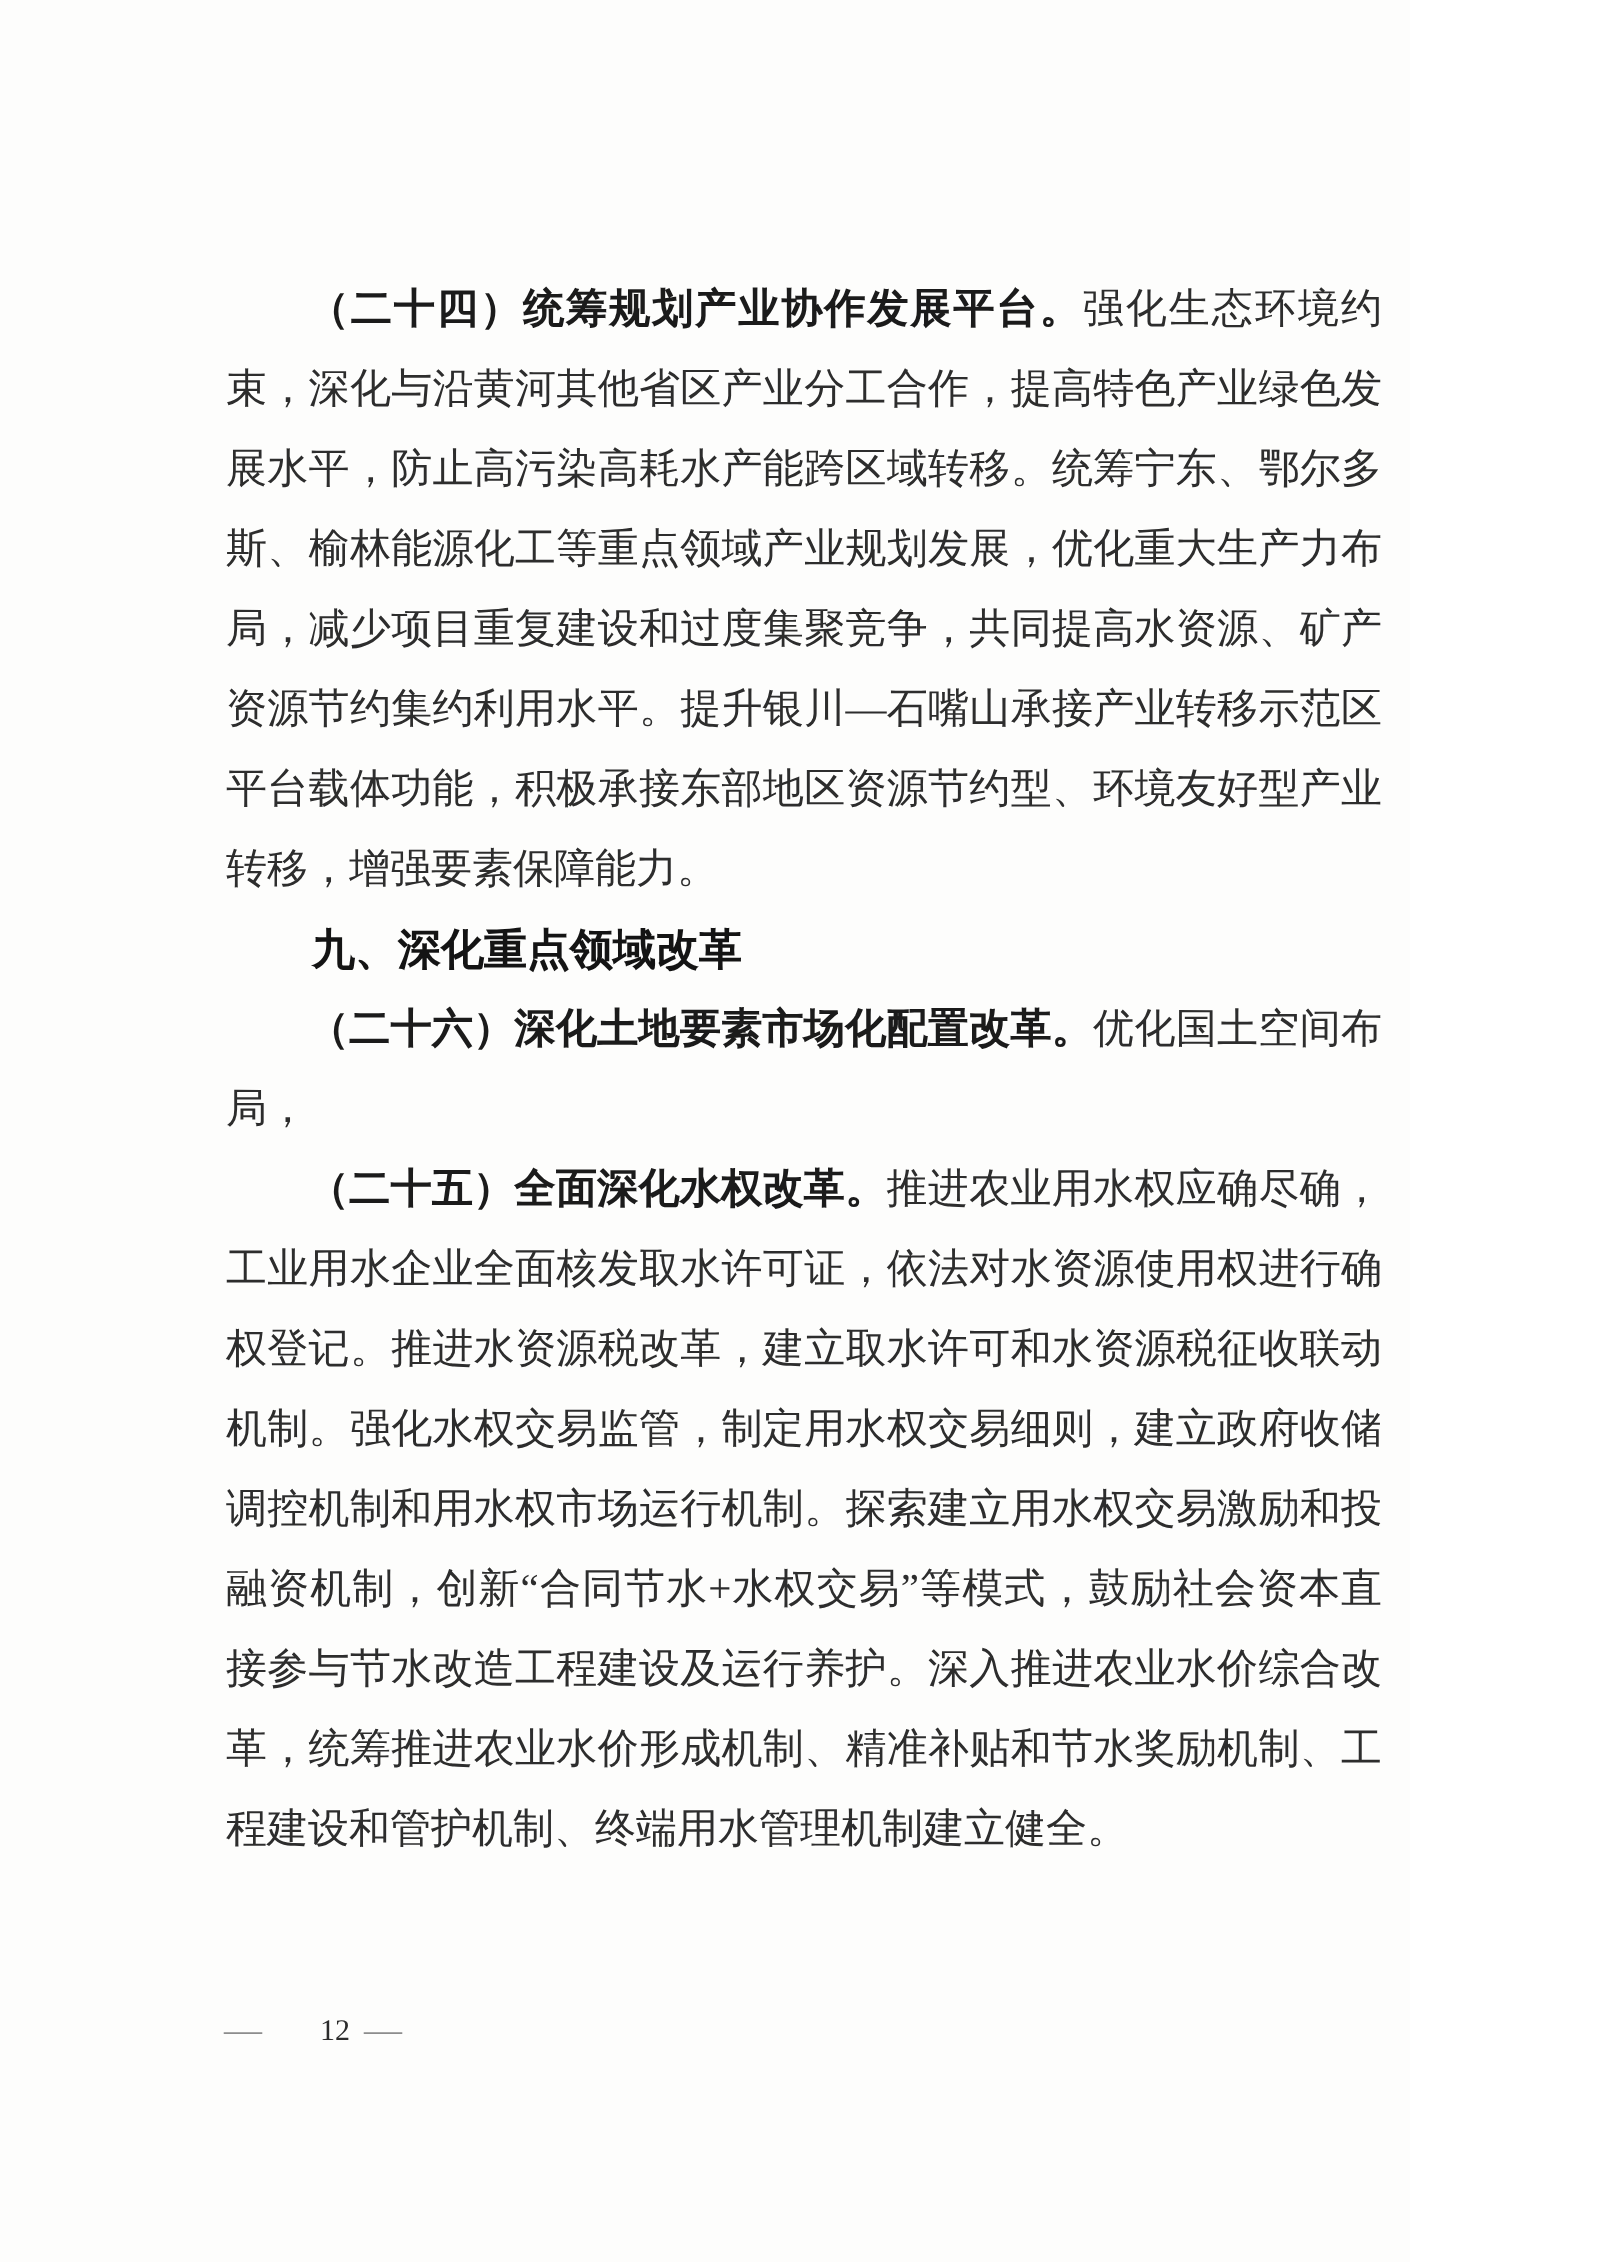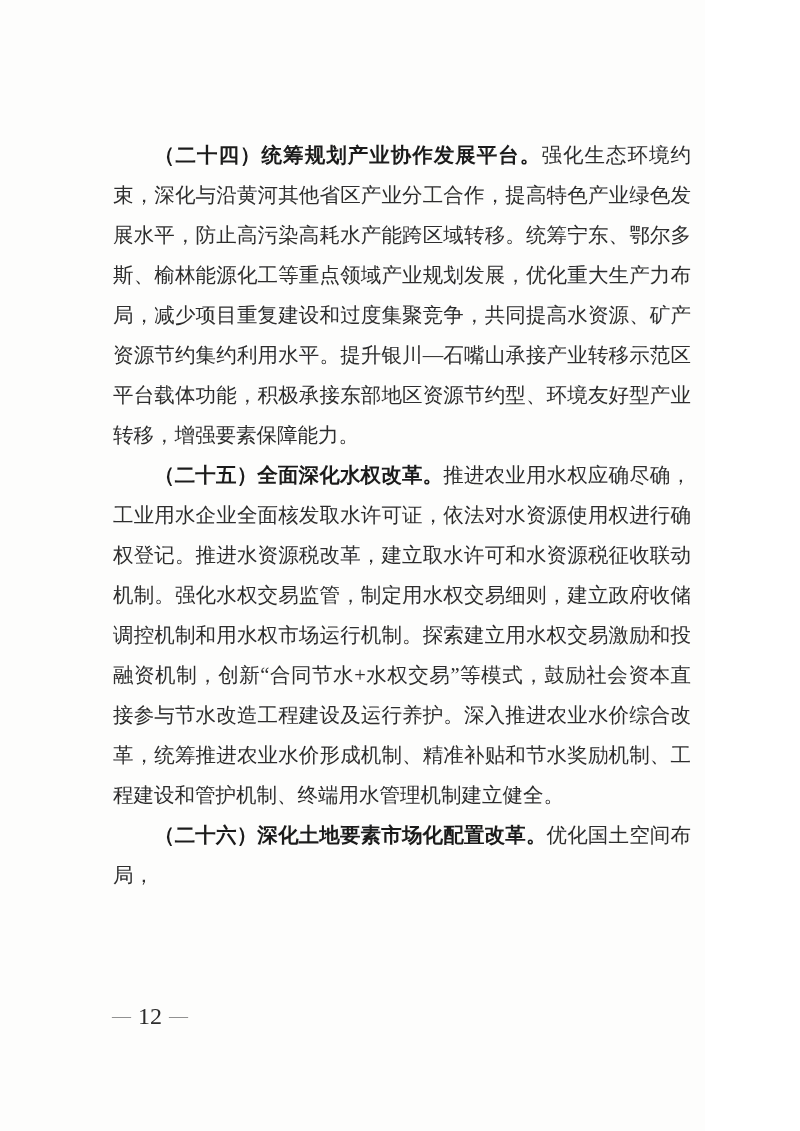--- a/index.html
+++ b/index.html
@@ -53,36 +53,38 @@
     gap: 7px;
     font-family: "Liberation Serif", "DejaVu Serif", serif;
     line-height: 30px;
   }
   .footer .dash {
     color: #8d8d8d;
     font-size: 19px;
   }
   .footer .pagenum {
     color: #2c2c2c;
-    font-size: 24px;
+    font-size: 15px;
+    margin-left: 22px;
   }
 </style>
 </head>
 <body>
 
 <div class="page">
   <div class="content">
 
     <p class="para"><span class="lead">（二十四）统筹规划产业协作发展平台。</span><span>强化生态环境约束，深化与沿黄河其他省区产业分工合作，提高特色产业绿色发展水平，防止高污染高耗水产能跨区域转移。统筹宁东、鄂尔多斯、榆林能源化工等重点领域产业规划发展，优化重大生产力布局，减少项目重复建设和过度集聚竞争，共同提高水资源、矿产资源节约集约利用水平。提升银川—石嘴山承接产业转移示范区平台载体功能，积极承接东部地区资源节约型、环境友好型产业转移，增强要素保障能力。</span></p>
 
+    <h2 class="chapter">九、深化重点领域改革</h2>
 
 
+    <p class="para"><span class="lead">（二十六）深化土地要素市场化配置改革。</span><span>优化国土空间布局，</span></p>
+
     <p class="para"><span class="lead">（二十五）全面深化水权改革。</span><span>推进农业用水权应确尽确，工业用水企业全面核发取水许可证，依法对水资源使用权进行确权登记。推进水资源税改革，建立取水许可和水资源税征收联动机制。强化水权交易监管，制定用水权交易细则，建立政府收储调控机制和用水权市场运行机制。探索建立用水权交易激励和投融资机制，创新“合同节水+水权交易”等模式，鼓励社会资本直接参与节水改造工程建设及运行养护。深入推进农业水价综合改革，统筹推进农业水价形成机制、精准补贴和节水奖励机制、工程建设和管护机制、终端用水管理机制建立健全。</span></p>
-
-    <p class="para"><span class="lead">（二十六）深化土地要素市场化配置改革。</span><span>优化国土空间布局，</span></p>
 
   </div>
 
   <div class="footer">
     <span class="dash">—</span>
     <span class="pagenum">12</span>
     <span class="dash">—</span>
   </div>
 </div>
 

